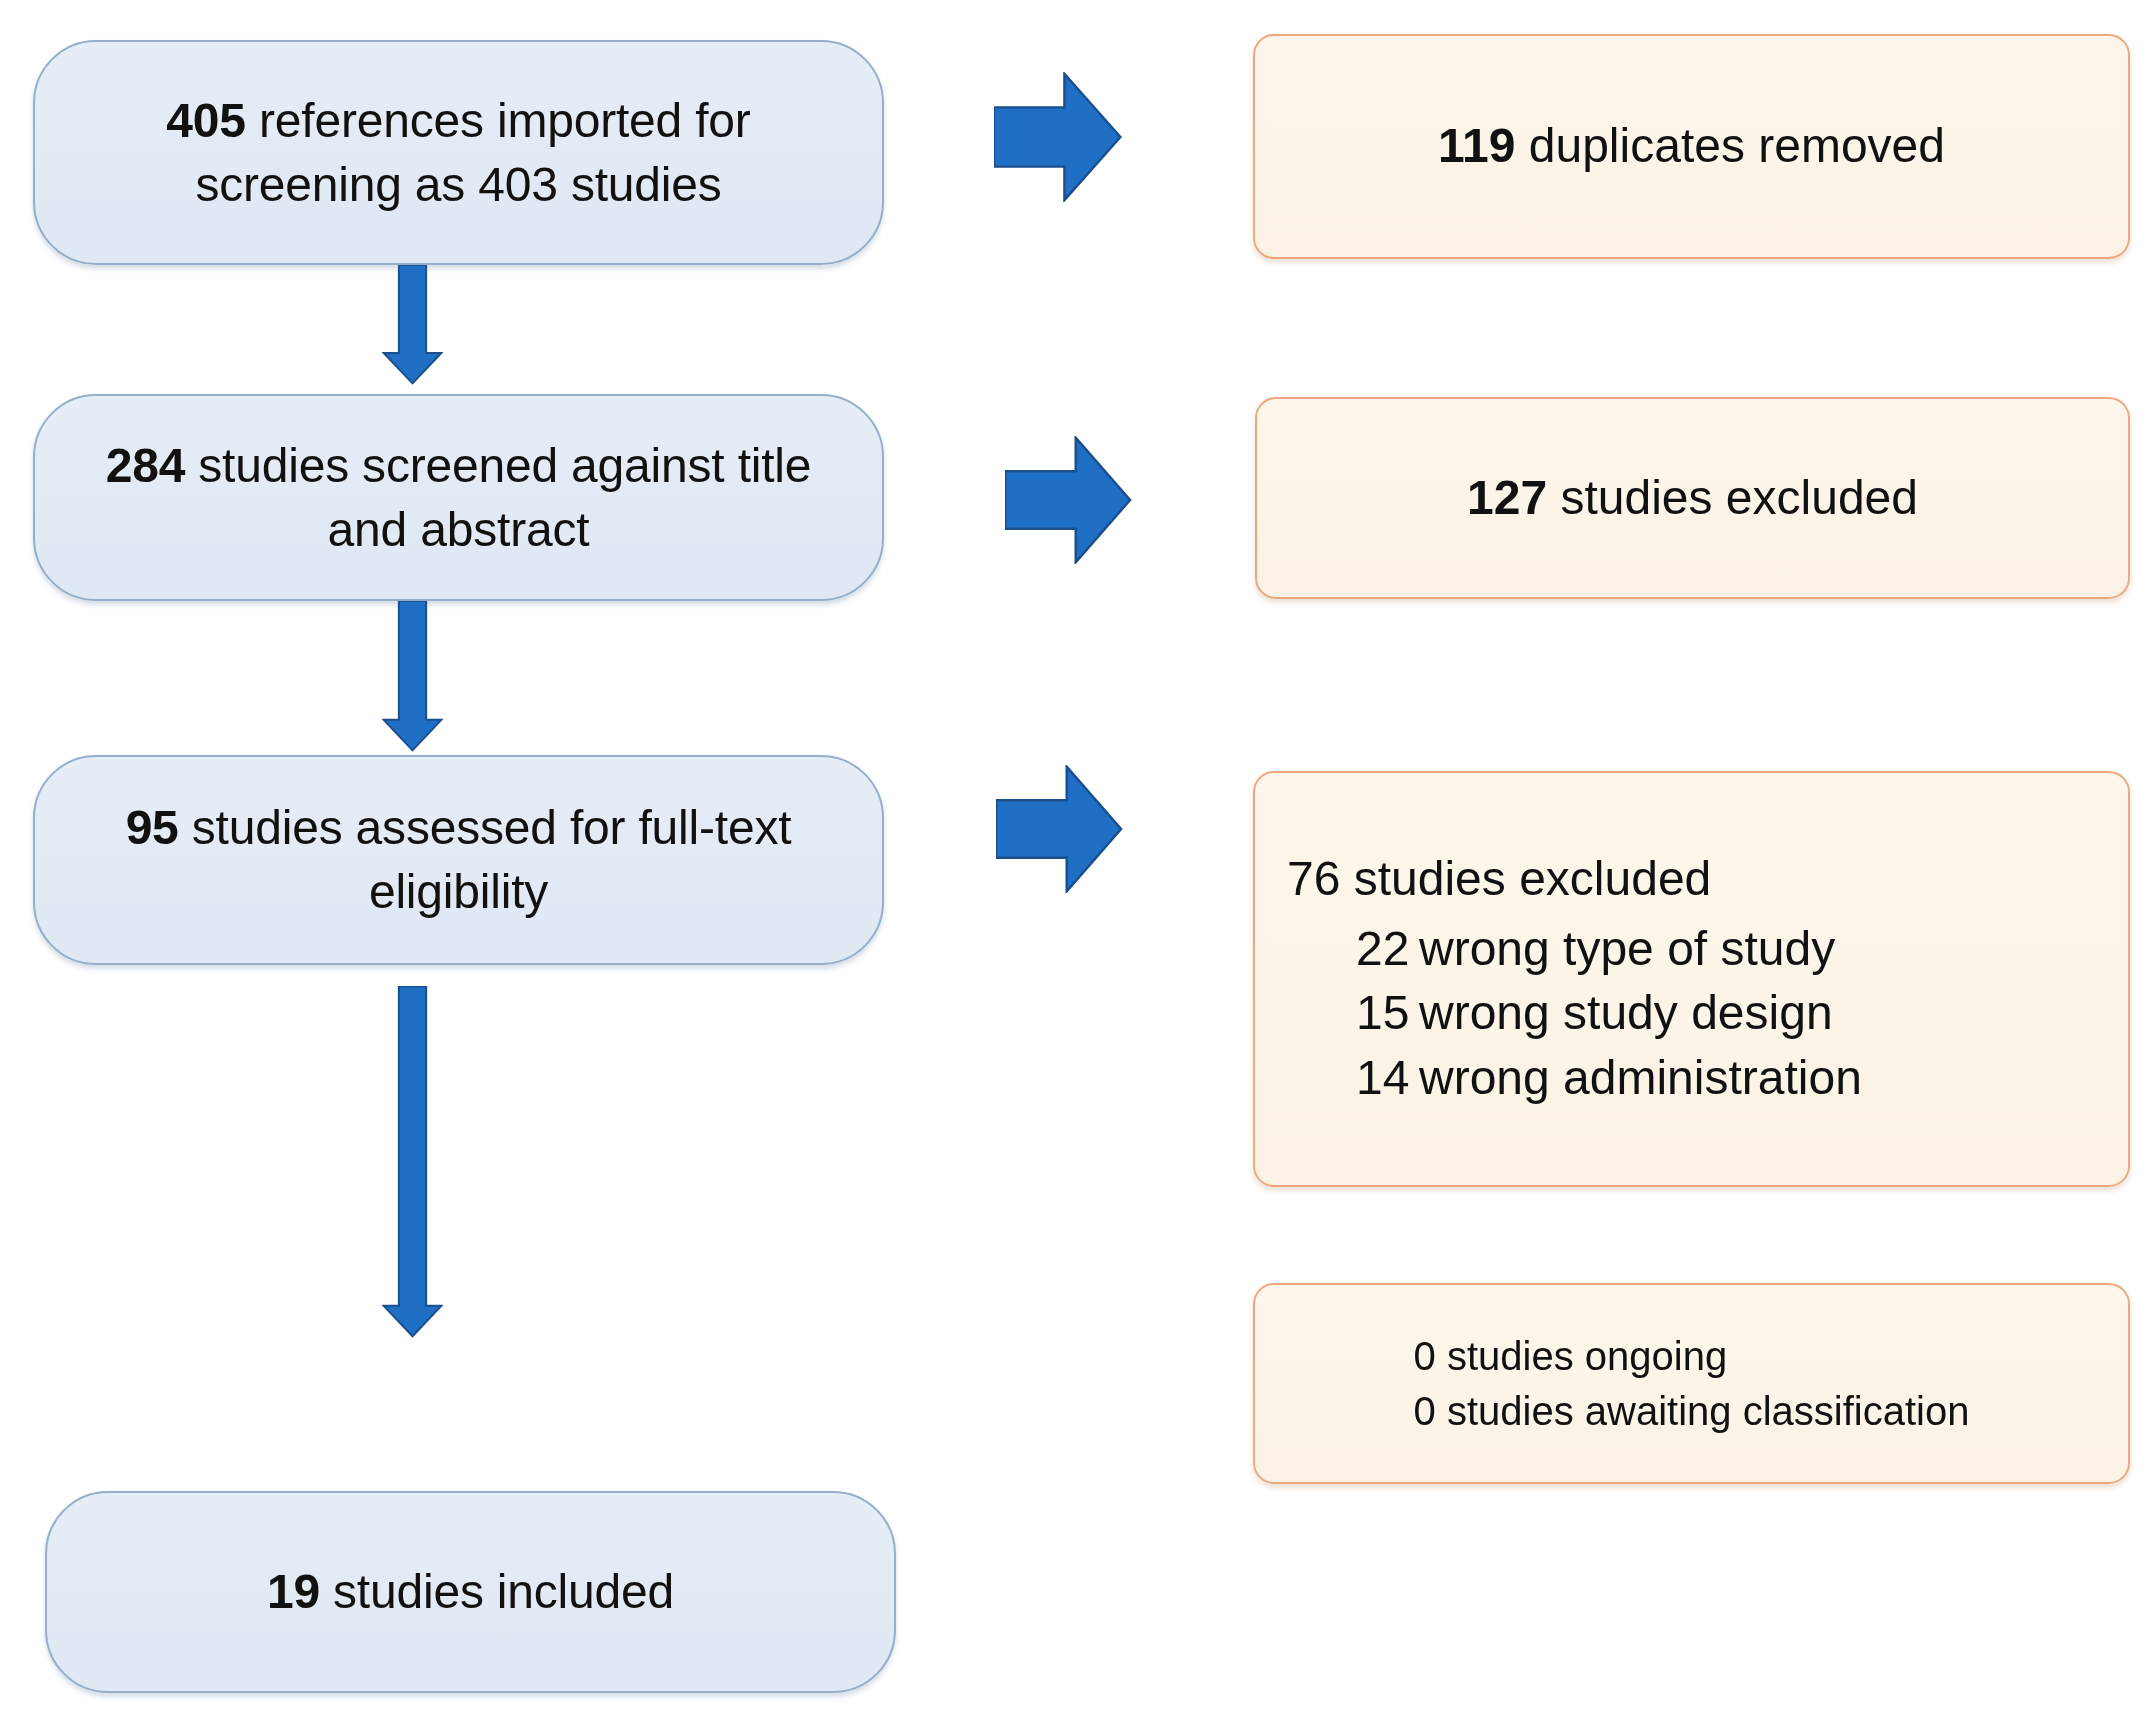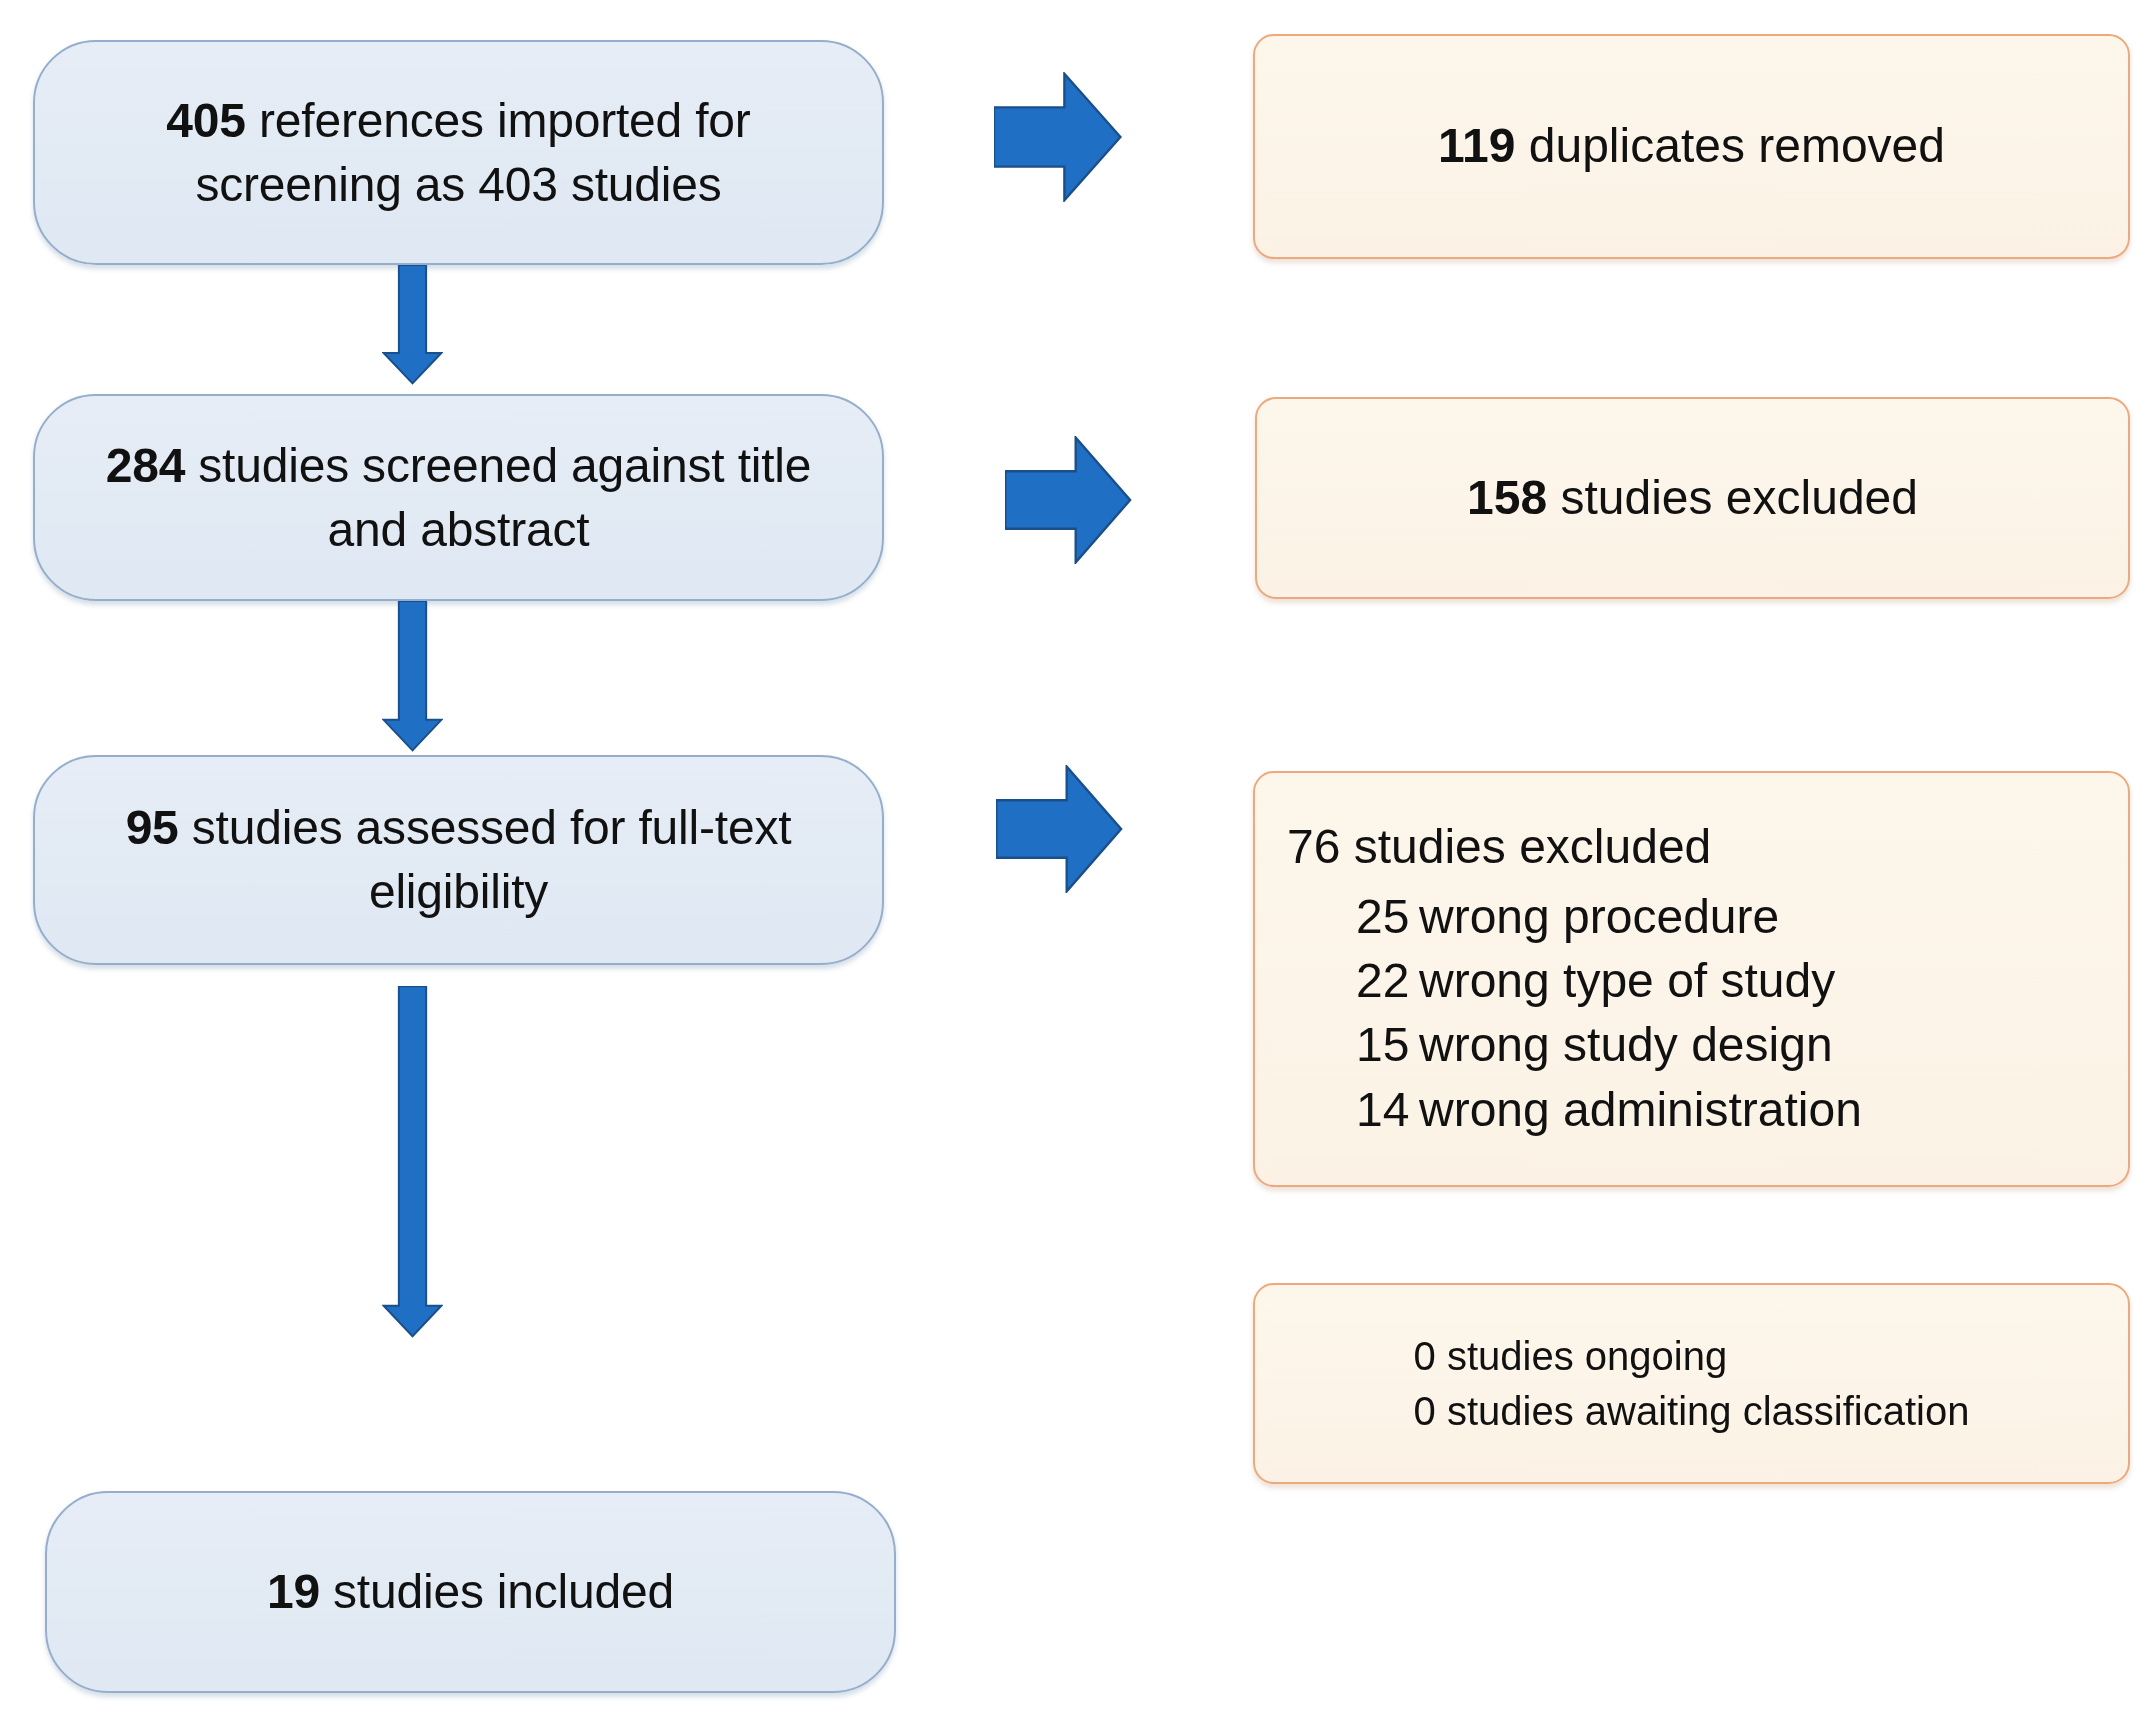--- a/index.html
+++ b/index.html
@@ -150,21 +150,21 @@
   </div>
 
   <div class="arrow" style="left:1005px; top:436px; width:127px; height:128px;">
     <svg width="127" height="128" viewBox="0 0 158 160">
       <polygon points="0,44 88,44 88,2 156,80 88,158 88,116 0,116" fill="#1f6fc4" stroke="#1b4f8c" stroke-width="3" stroke-linejoin="miter"></polygon>
     </svg>
   </div>
 
   <div class="result-box" style="left:1255px; top:397px; width:875px; height:202px;">
     <div class="result-text">
-      <b>158</b><span> studies excluded</span>
+      <b>127</b><span> studies excluded</span>
     </div>
   </div>
 
   <div class="arrow" style="left:382px; top:601px; width:61px; height:151px;">
     <svg width="61" height="151" viewBox="0 0 76 188">
       <polygon points="21,0 55,0 55,148 74,148 38,186 2,148 21,148" fill="#1f6fc4" stroke="#1b4f8c" stroke-width="2.5" stroke-linejoin="miter"></polygon>
     </svg>
   </div>
 
   <div class="stage-box" style="left:20px; top:755px; width:851px; height:210px;">
@@ -179,23 +179,20 @@
       <polygon points="0,44 88,44 88,2 156,80 88,158 88,116 0,116" fill="#1f6fc4" stroke="#1b4f8c" stroke-width="3" stroke-linejoin="miter"></polygon>
     </svg>
   </div>
 
   <div class="result-box detail" style="left:1253px; top:771px; width:877px; height:416px;">
     <div>
       <div class="detail-head">
         <b>76</b><span> studies excluded</span>
       </div>
       <ul class="detail-list">
-        <li>
-          <span class="num">25</span><span>wrong procedure</span>
-        </li>
         <li>
           <span class="num">22</span><span>wrong type of study</span>
         </li>
         <li>
           <span class="num">15</span><span>wrong study design</span>
         </li>
         <li>
           <span class="num">14</span><span>wrong administration</span>
         </li>
       </ul>

